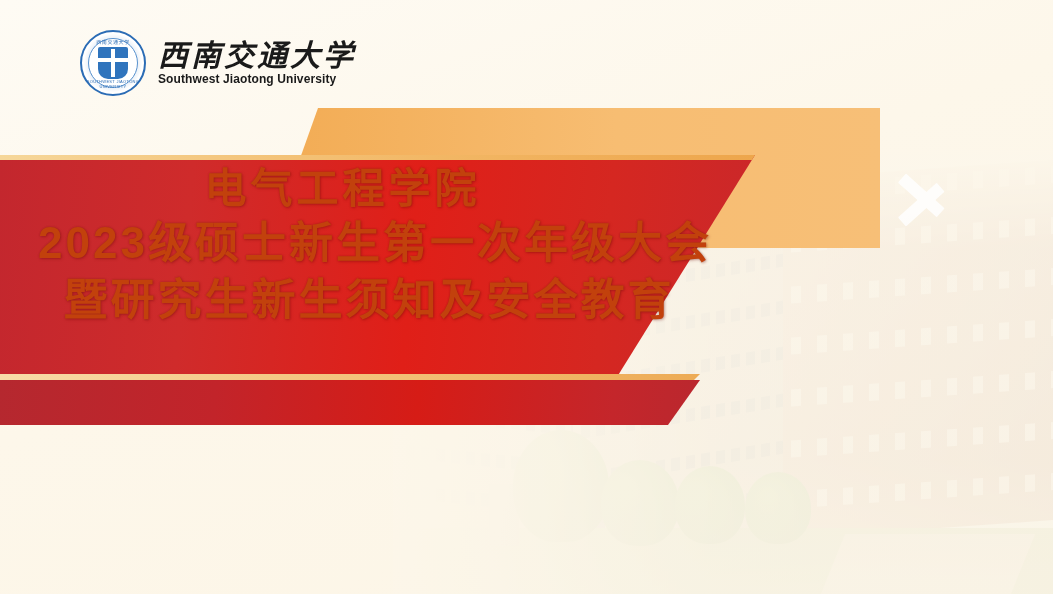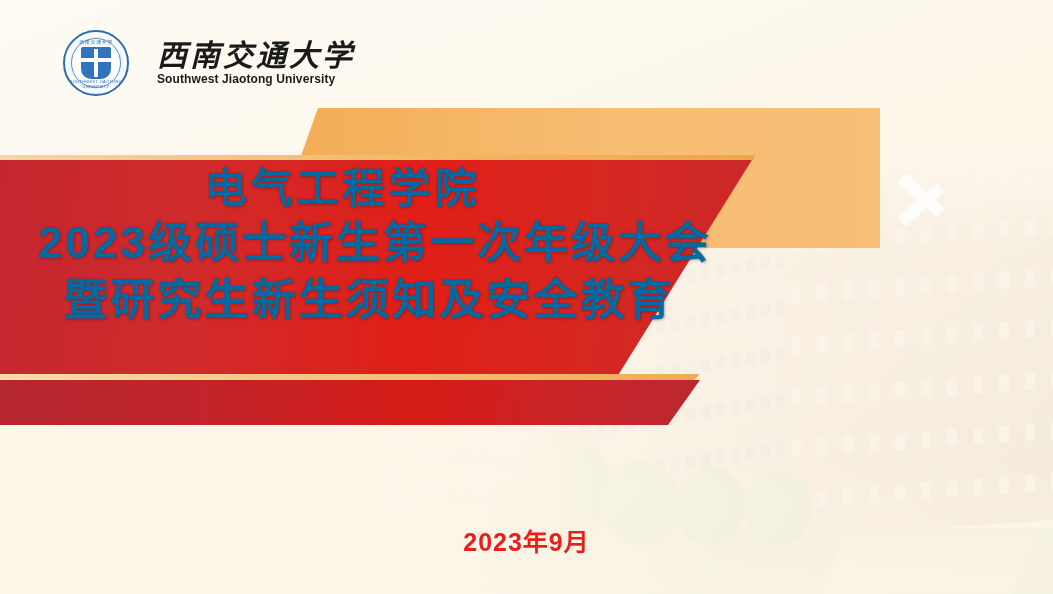--- a/index.html
+++ b/index.html
@@ -214,25 +214,25 @@
     top: 380px;
     width: 720px;
     height: 45px;
     background: linear-gradient(95deg, #b5282f 0%, #c2242a 30%, #d61c16 58%, #c4262b 85%, #b8282f 100%);
     clip-path: polygon(0px 0px, 700px 0px, 668px 45px, 0px 45px);
   }
 
   
   .logo-row {
     position: absolute;
-    left: 63px;
+    left: 80px;
     top: 30px;
     display: flex;
     align-items: center;
-    gap: 28px;
+    gap: 12px;
   }
   .seal {
     position: relative;
     width: 62px;
     height: 62px;
     border-radius: 50%;
     border: 2px solid #2b6cb5;
     background: #ffffff;
     flex: none;
   }
@@ -308,21 +308,21 @@
   
   .title-block {
     position: absolute;
     left: 0;
     top: 164px;
     width: 790px;
     text-align: center;
     pointer-events: none;
   }
   .title-line {
-    color: #0369a1;
+    color: #c2410c;
     font-weight: 700;
     white-space: nowrap;
     text-shadow:
       0 0 2px rgba(0,0,0,0.18),
       1px 1px 3px rgba(120,10,10,0.35);
     font-family: "Liberation Sans", "DejaVu Sans", sans-serif;
   }
   .title-line.l1 {
     font-size: 42px;
     letter-spacing: 4px;
@@ -440,15 +440,14 @@
       <div class="en">Southwest Jiaotong University</div>
     </div>
   </div>
 
   <div class="title-block">
     <div class="title-line l1">电气工程学院</div>
     <div class="title-line l2">2023级硕士新生第一次年级大会</div>
     <div class="title-line l3">暨研究生新生须知及安全教育</div>
   </div>
 
-  <div class="date-line">2023年9月</div>
 
 </div>
 
 </body></html>

